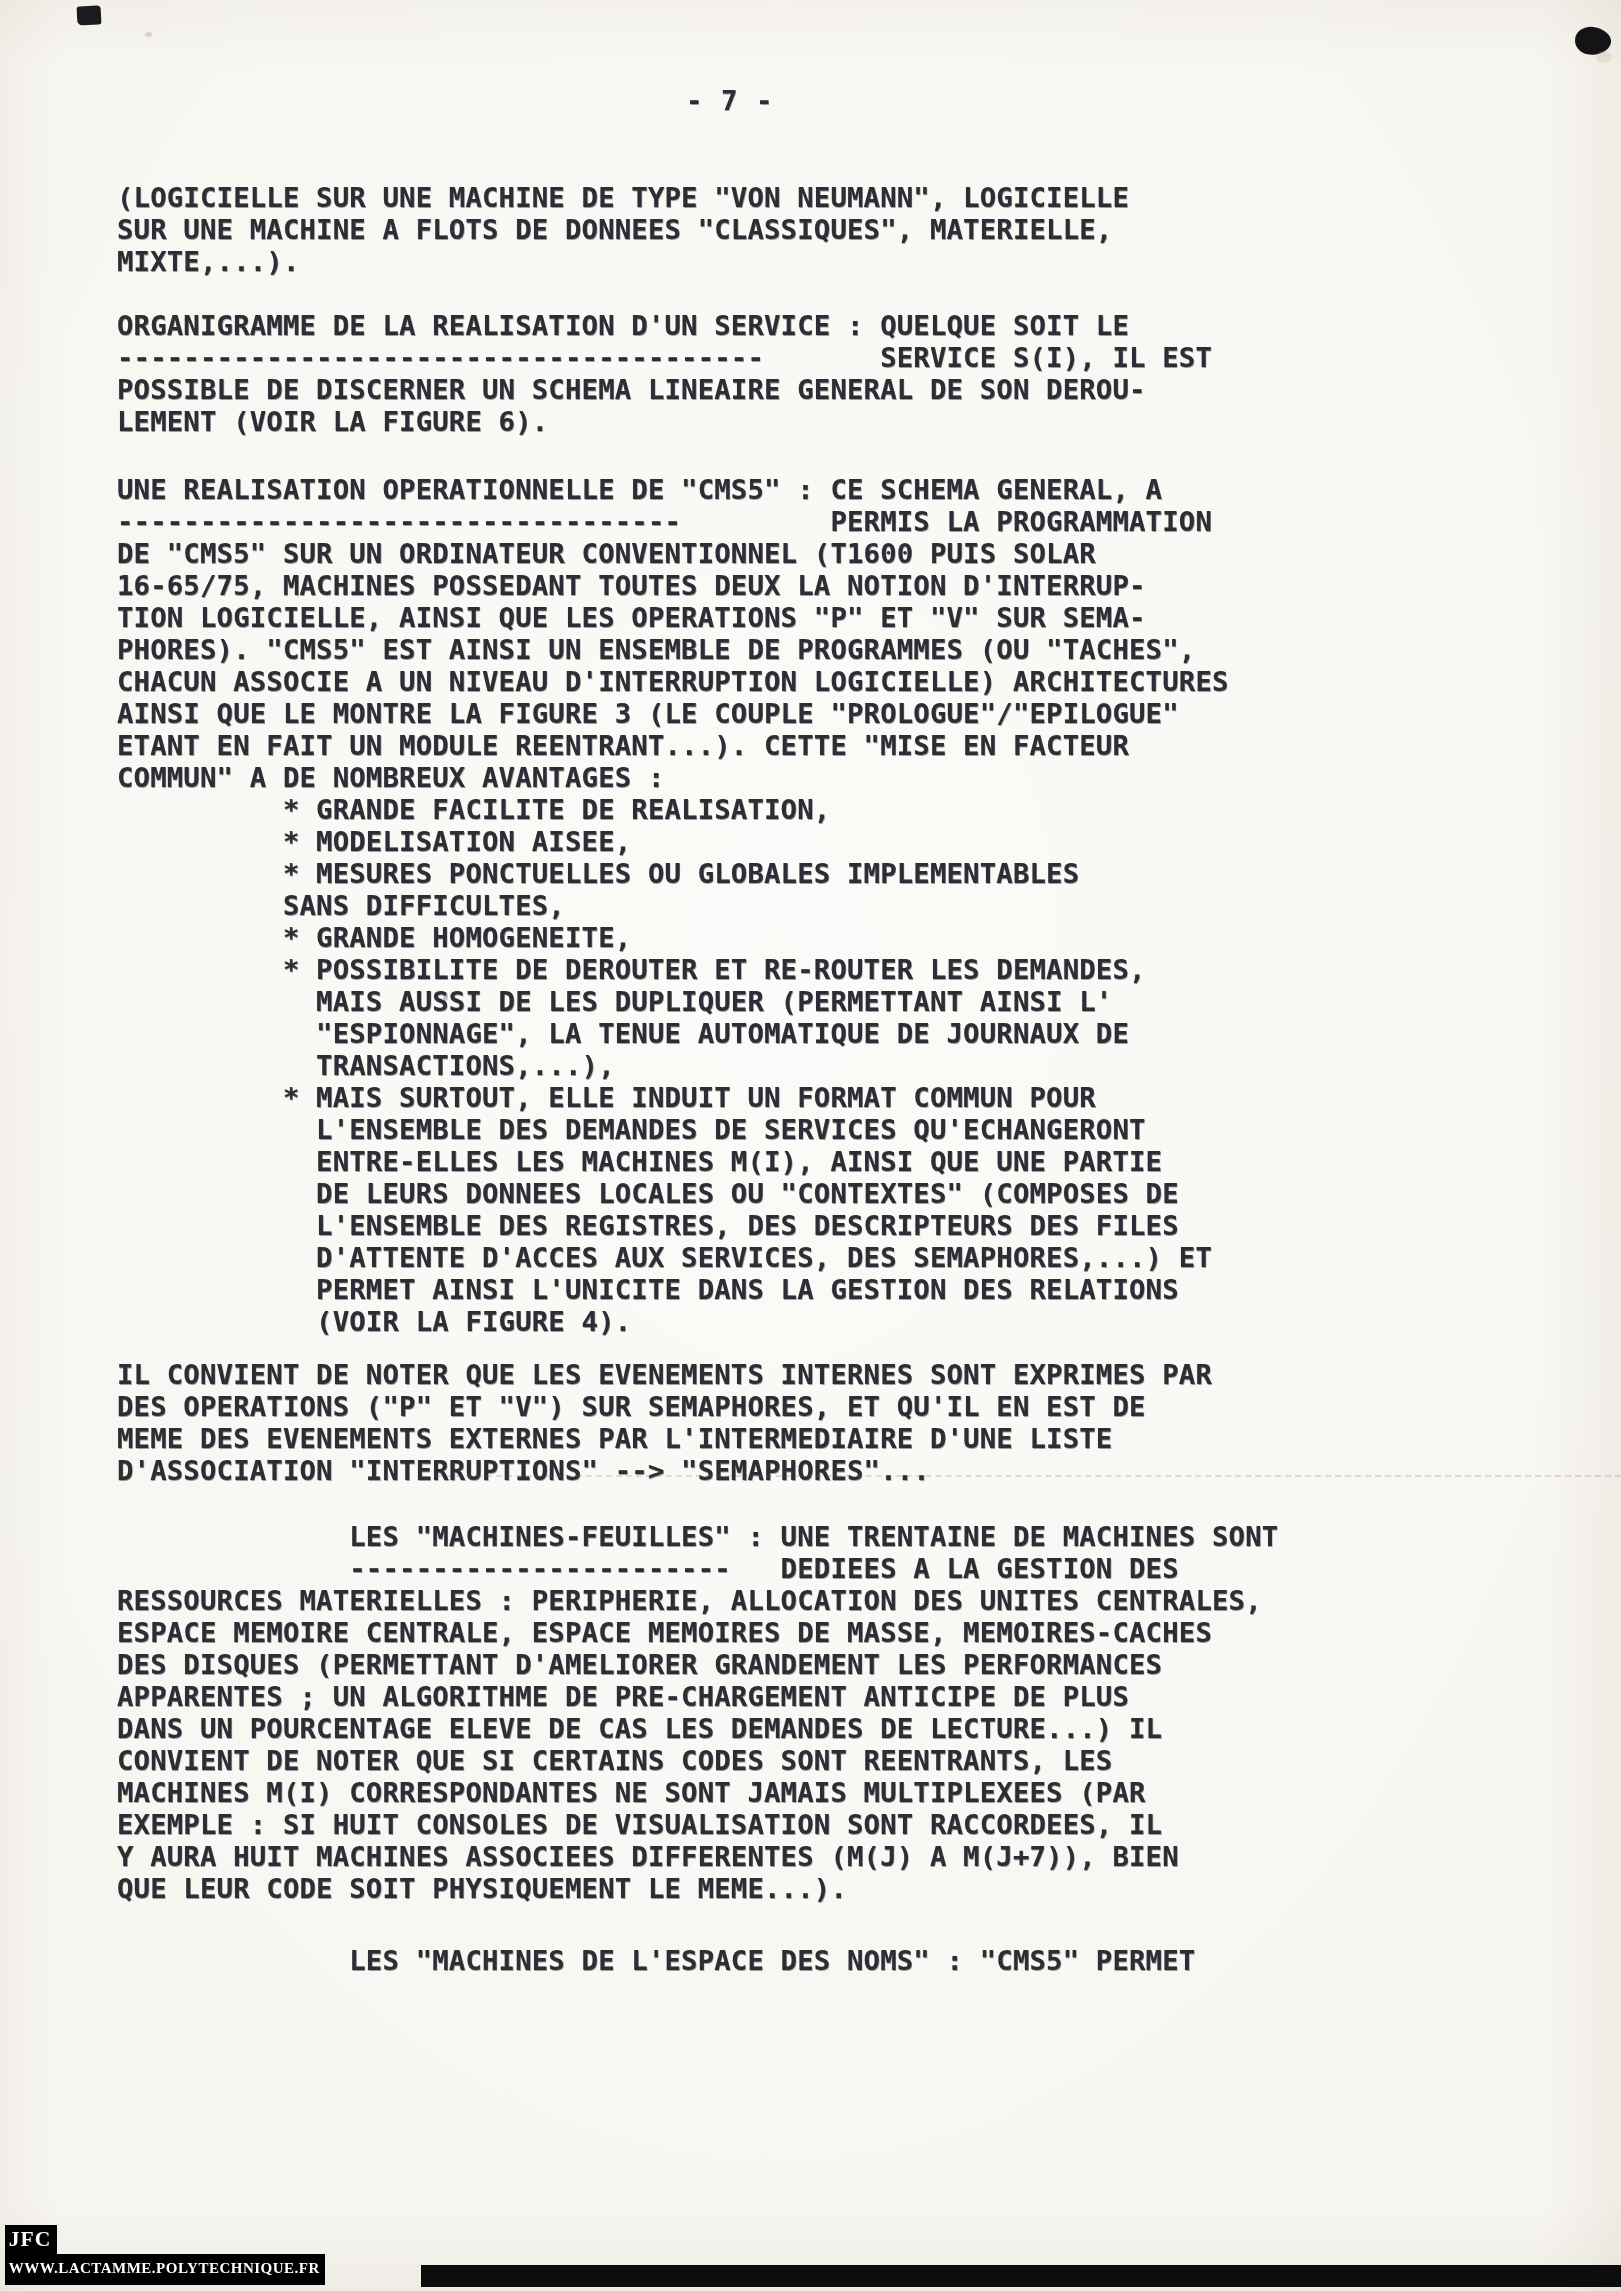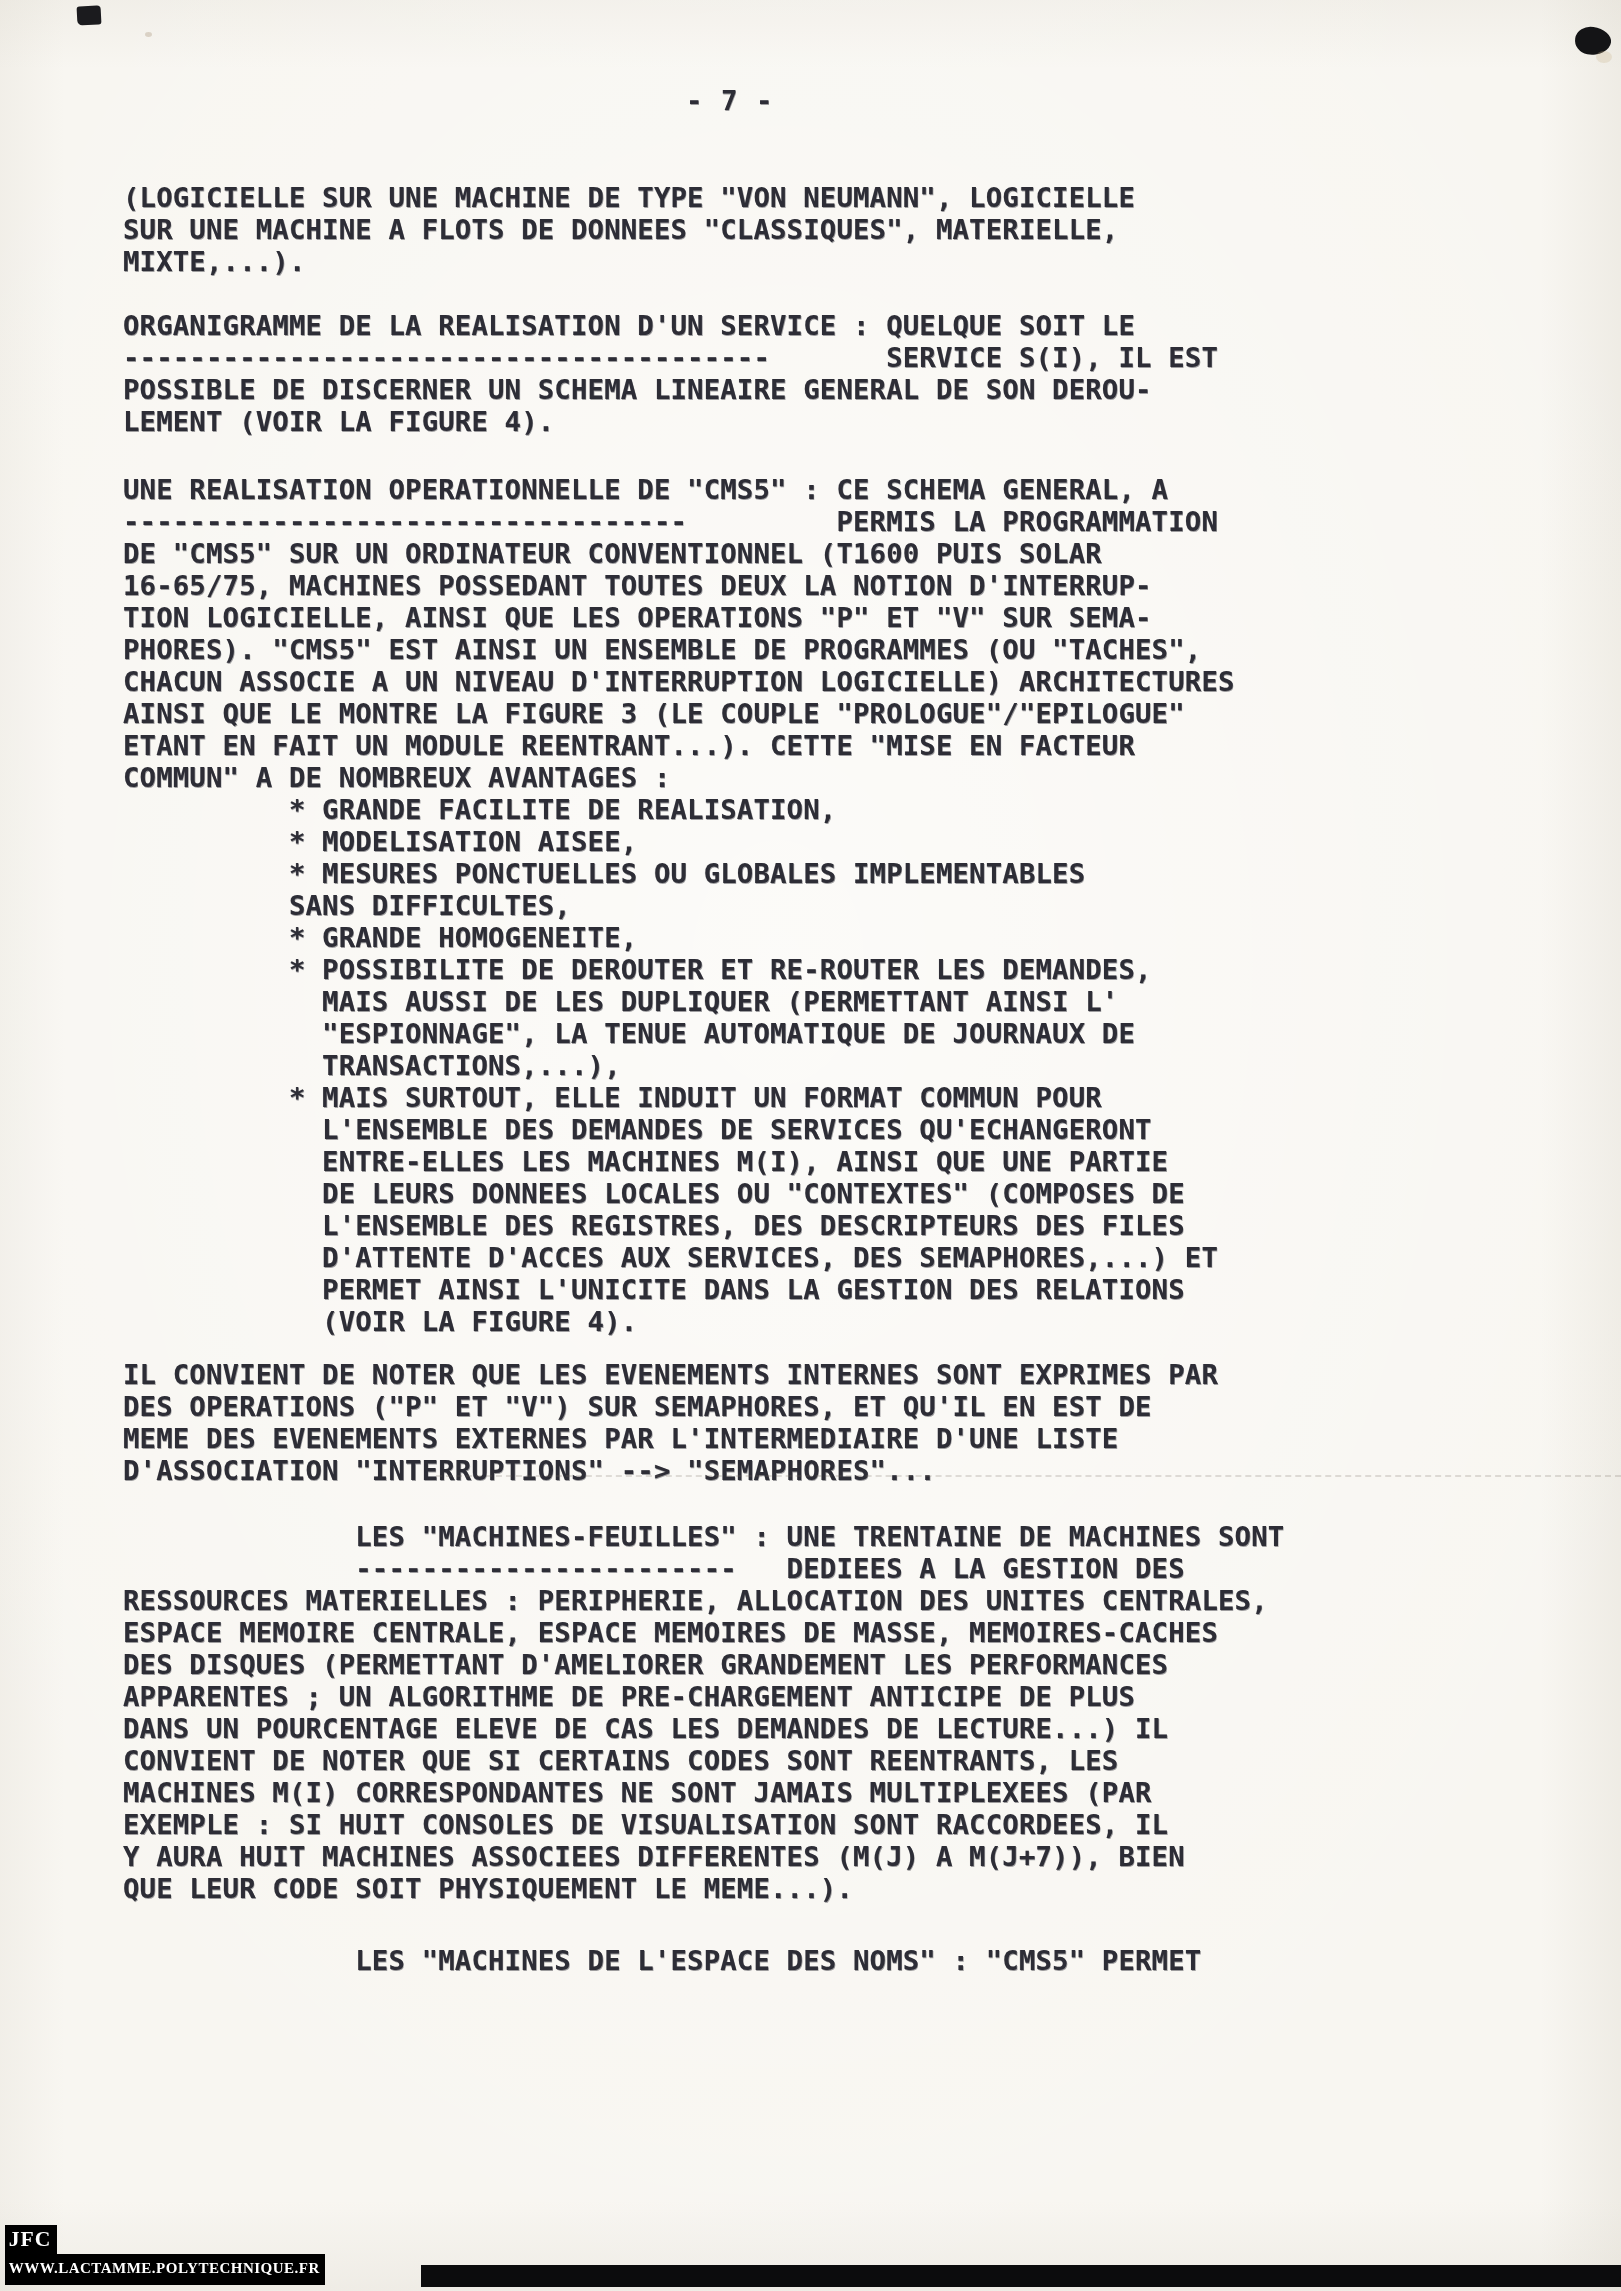--- a/index.html
+++ b/index.html
@@ -18,21 +18,21 @@
       linear-gradient(90deg, rgba(214,209,197,0.20) 0%, rgba(255,255,255,0) 4%, rgba(255,255,255,0) 95%, rgba(210,205,192,0.25) 100%);
     overflow:hidden;
   }
   .mono{
     font-family:"DejaVu Sans Mono","Liberation Mono",monospace;
     font-weight:bold;
     color:var(--ink,#2d2d36);
   }
   .para{
     position:absolute;
-    left:123px;
+    left:117px;
     margin:0;
     font-size:27.4px;
     line-height:32px;
     letter-spacing:0.1px;
     white-space:pre;
     text-shadow:0.6px 0.6px 0 rgba(45,45,54,0.45), -0.3px 0 0 rgba(45,45,54,0.22);
   }
   .pagenum{
     position:absolute;
     left:686px;top:85px;
@@ -105,21 +105,21 @@
   <div class="speck speck-c"></div>
 
   <pre class="pagenum mono">- 7 -</pre>
 
   <pre class="para mono" style="top:182px">(LOGICIELLE SUR UNE MACHINE DE TYPE "VON NEUMANN", LOGICIELLE
 SUR UNE MACHINE A FLOTS DE DONNEES "CLASSIQUES", MATERIELLE,
 MIXTE,...).</pre>
   <pre class="para mono" style="top:310px">ORGANIGRAMME DE LA REALISATION D'UN SERVICE : QUELQUE SOIT LE
 ---------------------------------------       SERVICE S(I), IL EST
 POSSIBLE DE DISCERNER UN SCHEMA LINEAIRE GENERAL DE SON DEROU-
-LEMENT (VOIR LA FIGURE 4).</pre>
+LEMENT (VOIR LA FIGURE 6).</pre>
   <pre class="para mono" style="top:474px">UNE REALISATION OPERATIONNELLE DE "CMS5" : CE SCHEMA GENERAL, A
 ----------------------------------         PERMIS LA PROGRAMMATION
 DE "CMS5" SUR UN ORDINATEUR CONVENTIONNEL (T1600 PUIS SOLAR
 16-65/75, MACHINES POSSEDANT TOUTES DEUX LA NOTION D'INTERRUP-
 TION LOGICIELLE, AINSI QUE LES OPERATIONS "P" ET "V" SUR SEMA-
 PHORES). "CMS5" EST AINSI UN ENSEMBLE DE PROGRAMMES (OU "TACHES",
 CHACUN ASSOCIE A UN NIVEAU D'INTERRUPTION LOGICIELLE) ARCHITECTURES
 AINSI QUE LE MONTRE LA FIGURE 3 (LE COUPLE "PROLOGUE"/"EPILOGUE"
 ETANT EN FAIT UN MODULE REENTRANT...). CETTE "MISE EN FACTEUR
 COMMUN" A DE NOMBREUX AVANTAGES :

